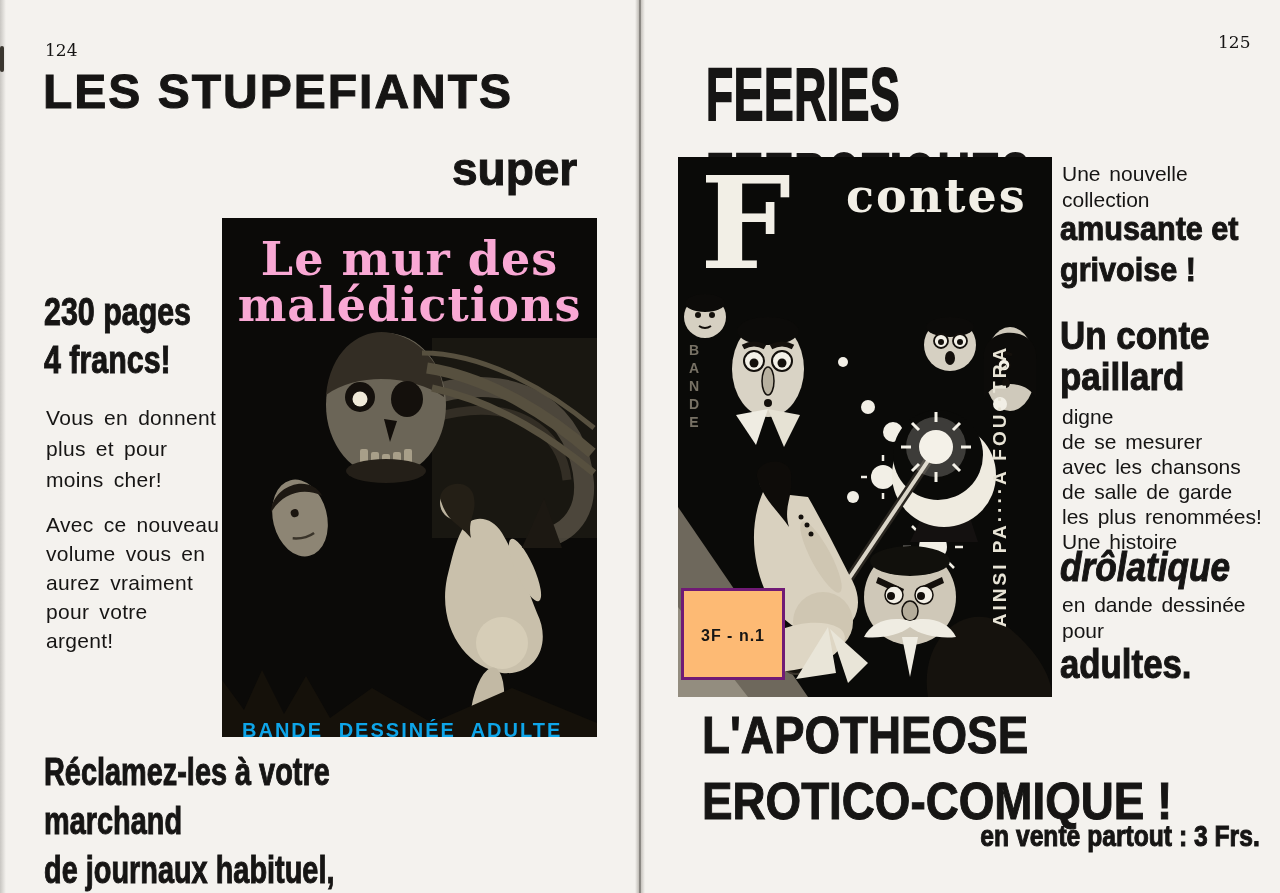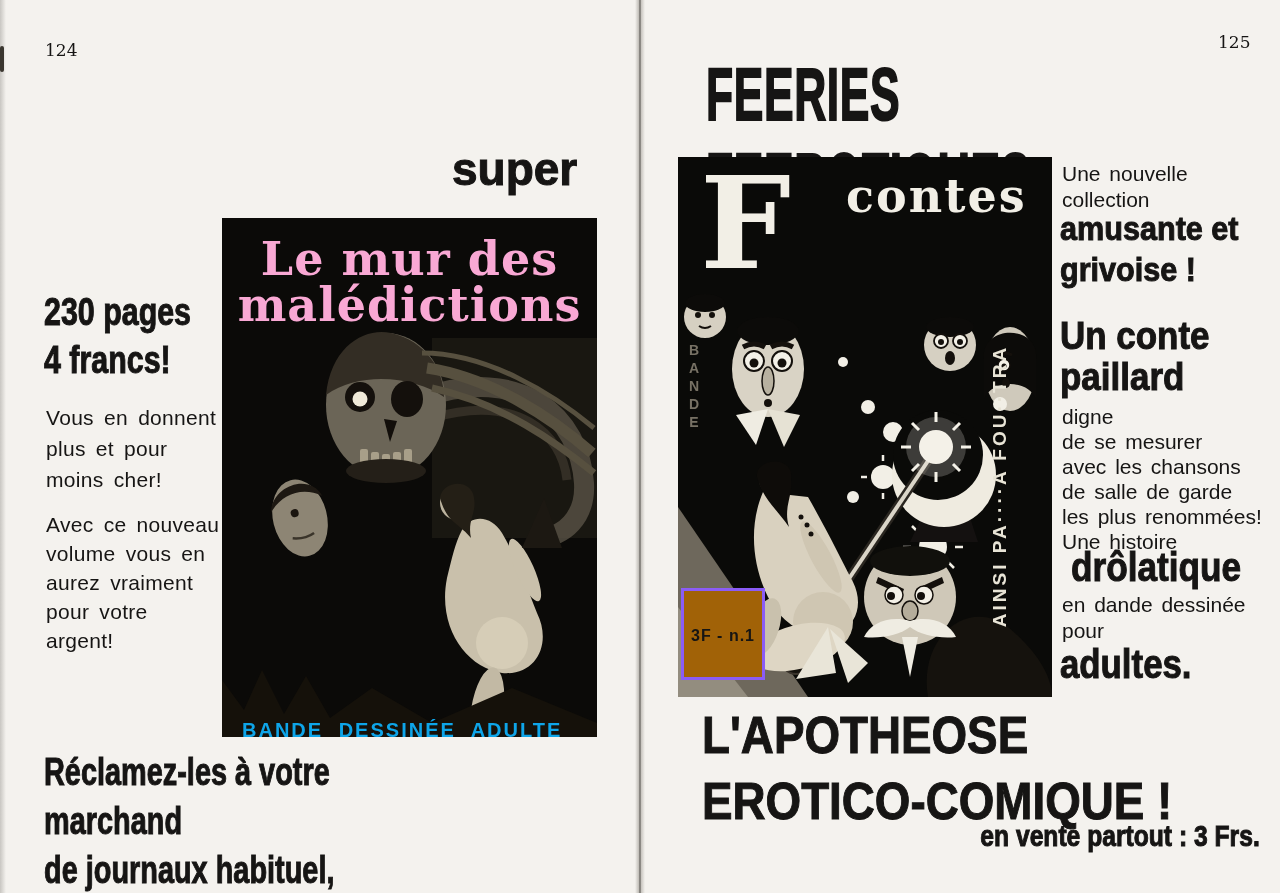--- a/index.html
+++ b/index.html
@@ -19,20 +19,21 @@
 </style>
 </head>
 <body>
 
 <div id="spread">
 
   <div class="abs" style="left:0;top:0;width:594px;height:893px;">
 
     <div class="abs serif" style="left:45px;top:40px;font-size:17px;">124</div>
 
+    <div class="abs b stroke1" style="left:43px;top:64px;font-size:48px;letter-spacing:2px;">LES STUPEFIANTS</div>
 
     <div class="abs b" style="left:452px;top:142px;font-size:46px;-webkit-text-stroke:1px #161514;">super</div>
 
     <div class="abs" style="left:44px;top:288px;">
       <span class="cond b pre stroke1" style="font-size:38px;line-height:48px;transform:scaleX(.8);">230 pages
 4 francs!</span>
     </div>
 
     <div class="abs pre" style="left:46px;top:402px;font-size:21px;line-height:31px;letter-spacing:.3px;word-spacing:4px;">Vous en donnent
 plus et pour
@@ -211,21 +212,21 @@
             <circle cx="4" cy="-62" r="2.5" fill="#14100c"></circle>
             <circle cx="8" cy="-53" r="2.5" fill="#14100c"></circle>
         </g>
         <g fill="#e9e5d8">
           <polygon points="150,470 118,522 158,516"></polygon>
           <polygon points="152,472 170,526 190,506"></polygon>
         </g>
       </svg>
       <div class="abs serif b" style="left:22px;top:6px;font-size:128px;line-height:120px;color:#f2efe6;">F</div>
       <div class="abs serif b" style="left:168px;top:12px;font-size:46px;color:#f2efe6;letter-spacing:2px;">contes</div>
-      <div class="abs" style="left:3px;top:431px;width:84px;height:92px;background:#a16207;border:3px solid #8b5cf6;box-sizing:border-box;">
+      <div class="abs" style="left:3px;top:431px;width:104px;height:92px;background:#fdba74;border:3px solid #701a75;box-sizing:border-box;">
         <span class="abs b" style="left:0;right:0;top:36px;text-align:center;font-size:16px;letter-spacing:1px;">3F - n.1</span>
       </div>
       <div class="abs b" style="left:152px;top:318px;width:340px;text-align:center;font-size:19px;letter-spacing:3px;color:#e8e4d6;transform:rotate(-90deg);">AINSI PA····A FOU··TRA</div>
       <div class="abs b" style="left:8px;top:185px;height:130px;writing-mode:vertical-rl;text-orientation:upright;font-size:14px;letter-spacing:2px;color:#8a8375;opacity:.85;">BANDE</div>
     </div>
 
     <div class="abs pre" style="left:422px;top:161px;font-size:21px;line-height:26px;word-spacing:3px;">Une nouvelle
 collection</div>
 
     <div class="abs" style="left:420px;top:208px;">
@@ -238,21 +239,21 @@
 paillard</span>
     </div>
 
     <div class="abs pre" style="left:422px;top:404px;font-size:21px;line-height:25px;word-spacing:3px;">digne
 de se mesurer
 avec les chansons
 de salle de garde
 les plus renommées!
 Une histoire</div>
 
-    <div class="abs" style="left:431px;top:545px;">
+    <div class="abs" style="left:420px;top:545px;font-style:italic;">
       <span class="cond b stroke1" style="font-size:40px;transform:scaleX(.88);">drôlatique</span>
     </div>
 
     <div class="abs pre" style="left:422px;top:592px;font-size:21px;line-height:26px;word-spacing:3px;">en dande dessinée
 pour</div>
 
     <div class="abs" style="left:420px;top:642px;text-align:center;">
       <span class="cond b stroke1" style="font-size:40px;transform:scaleX(.87);">adultes.</span>
     </div>
 

